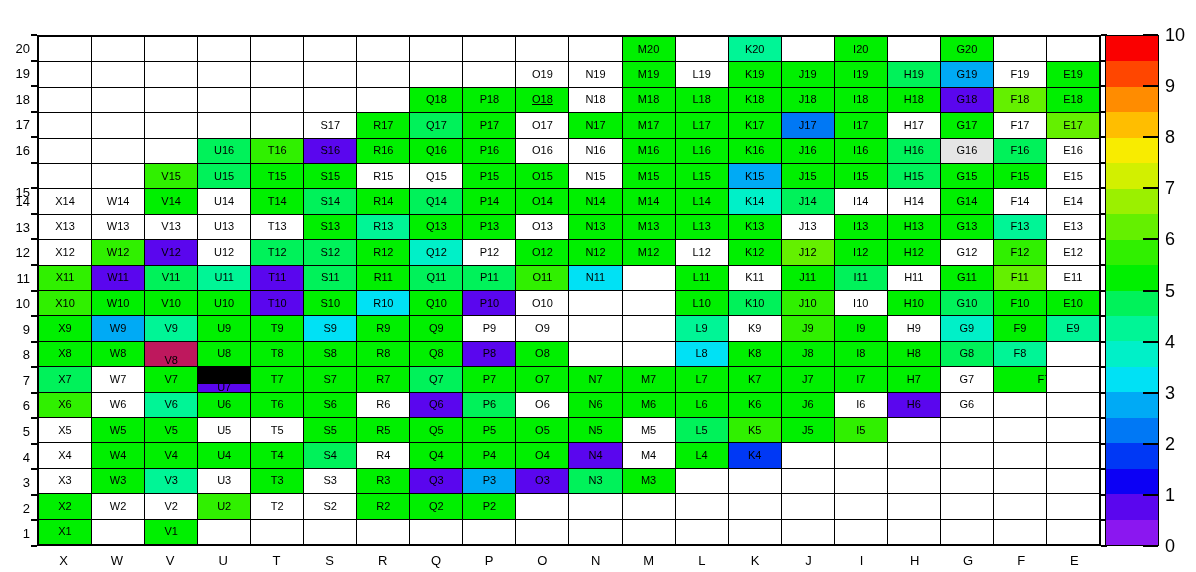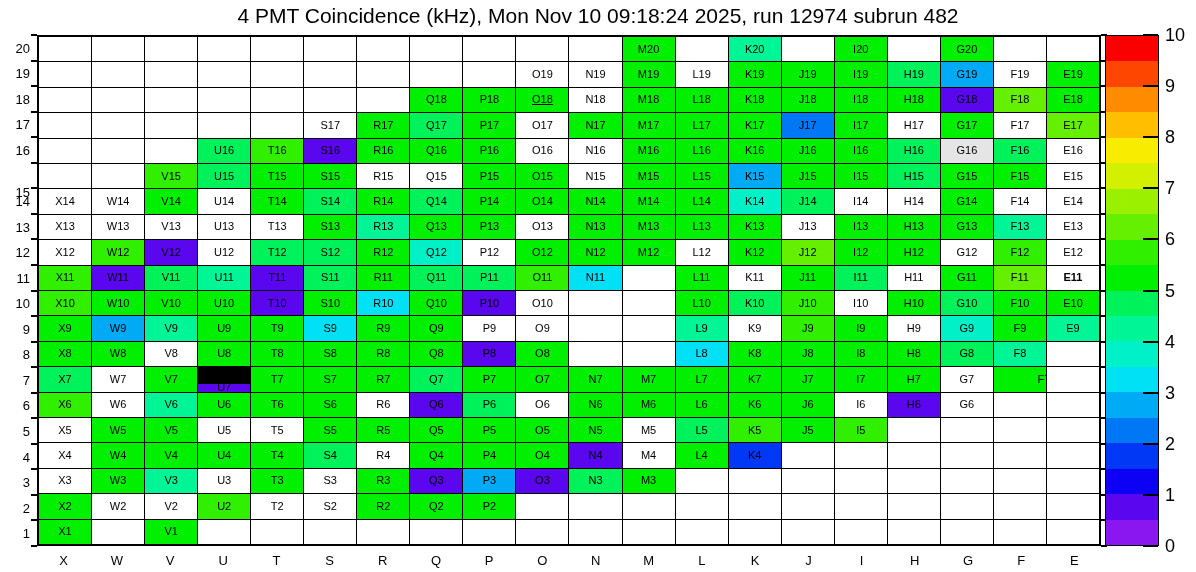--- a/index.html
+++ b/index.html
@@ -27,21 +27,20 @@
     box-sizing:border-box;border:1px solid #000;display:flex;flex-direction:column;
   }
   .cband{flex:1;}
   .cbtick{position:absolute;height:2px;width:15px;background:#000;}
   .cblab{position:absolute;font-size:18px;line-height:20px;text-align:left;width:34px;}
 </style>
 </head>
 <body>
 
 <div id="canvas">
-  <div id="chart-title">4 PMT Coincidence (kHz), Mon Nov 10 09:18:24 2025, run 12974 subrun 482</div>
   <div id="plot">
       <div class="cell" style="background: rgb(255, 255, 255);"></div>
       <div class="cell" style="background: rgb(255, 255, 255);"></div>
       <div class="cell" style="background: rgb(255, 255, 255);"></div>
       <div class="cell" style="background: rgb(255, 255, 255);"></div>
       <div class="cell" style="background: rgb(255, 255, 255);"></div>
       <div class="cell" style="background: rgb(255, 255, 255);"></div>
       <div class="cell" style="background: rgb(255, 255, 255);"></div>
       <div class="cell" style="background: rgb(255, 255, 255);"></div>
       <div class="cell" style="background: rgb(255, 255, 255);"></div>
@@ -540,21 +539,21 @@
       </div>
       <div class="cell" style="background: rgb(255, 255, 255);">
         <span>H11</span>
       </div>
       <div class="cell" style="background: rgb(0, 240, 0);">
         <span>G11</span>
       </div>
       <div class="cell" style="background: rgb(100, 240, 0);">
         <span>F11</span>
       </div>
-      <div class="cell" style="background: rgb(255, 255, 255); font-weight: bold;">
+      <div class="cell" style="background: rgb(255, 255, 255);">
         <span>E11</span>
       </div>
       <div class="cell" style="background: rgb(48, 240, 0);">
         <span>X10</span>
       </div>
       <div class="cell" style="background: rgb(0, 240, 0);">
         <span>W10</span>
       </div>
       <div class="cell" style="background: rgb(0, 240, 0);">
         <span>V10</span>
@@ -661,21 +660,21 @@
       </div>
       <div class="cell" style="background: rgb(0, 245, 150);">
         <span>E9</span>
       </div>
       <div class="cell" style="background: rgb(0, 240, 0);">
         <span>X8</span>
       </div>
       <div class="cell" style="background: rgb(0, 240, 0);">
         <span>W8</span>
       </div>
-      <div class="cell" style="background: #ffffff;">
+      <div class="cell" style="background: #be185d; align-items: flex-end;">
         <span>V8</span>
       </div>
       <div class="cell" style="background: rgb(0, 240, 0);">
         <span>U8</span>
       </div>
       <div class="cell" style="background: rgb(0, 240, 0);">
         <span>T8</span>
       </div>
       <div class="cell" style="background: rgb(0, 240, 0);">
         <span>S8</span>

